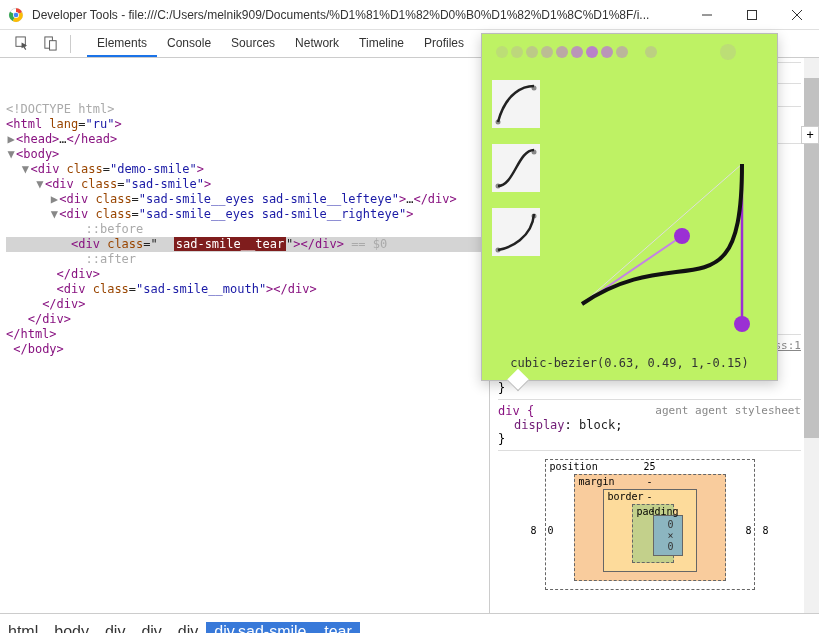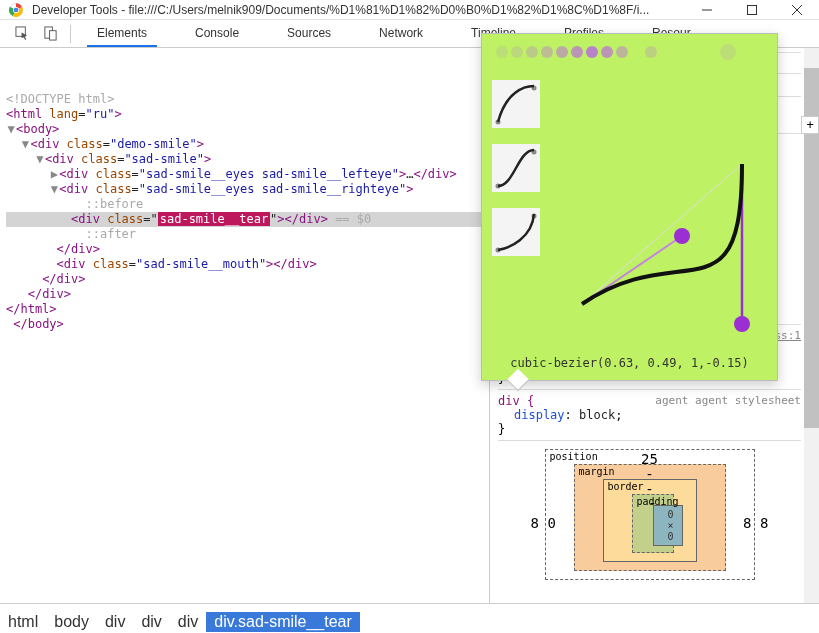--- a/index.html
+++ b/index.html
@@ -1,54 +1,54 @@
 <!DOCTYPE html>
 <html><head>
 <meta charset="utf-8">
 <style>
 * { margin: 0; padding: 0; box-sizing: border-box; }
 body { font-family: "Segoe UI", Arial, sans-serif; font-size: 12px; background: #fff; width: 819px; height: 633px; overflow: hidden; }
-.titlebar { height: 20px; background: #fff; border-bottom: 1px solid #e0e0e0; display: flex; align-items: center; padding: 0 0 0 8px; }
+.titlebar { height: 30px; background: #fff; border-bottom: 1px solid #e0e0e0; display: flex; align-items: center; padding: 0 0 0 8px; }
 .titlebar .chrome-icon { width: 16px; height: 16px; margin-right: 8px; }
 .titlebar .title { flex: 1; font-size: 12px; color: #333; white-space: nowrap; overflow: hidden; }
 .titlebar .win-btn { width: 45px; height: 30px; display: flex; align-items: center; justify-content: center; color: #333; }
 .toolbar { height: 28px; border-bottom: 1px solid #ccc; display: flex; align-items: center; padding-left: 8px; gap: 0; }
 .toolbar .tool-icon { width: 28px; height: 28px; display: flex; align-items: center; justify-content: center; color: #555; }
-.toolbar .tabs { display: flex; margin-left: 10px; gap: 28px; }
+.toolbar .tabs { display: flex; margin-left: 10px; }
 .toolbar .tab { padding: 0 10px; height: 27px; line-height: 27px; color: #333; font-size: 12px; }
 .toolbar .tab.active { border-bottom: 2px solid #1a73e8; color: #333; }
 .main { display: flex; height: 555px; }
 .left { flex: 1; position: relative; font-family: Consolas, monospace; font-size: 12px; line-height: 15px; padding: 4px 0 0 6px; color: #222; overflow: hidden; }
 .left .line { white-space: pre; }
 .left .tag { color: #881280; }
 .left .attr { color: #994500; }
 .left .val { color: #1a1aa6; }
 .left .light { color: #aaa; margin-top: 40px; }
 .left .tri { color: #888; display: inline-block; width: 10px; text-align: center; }
 .left .hl { background: #d4d4d4; }
-.left .hl .val.sel { background: #be185d; color: #fff; padding: 0 2px; }
+.left .hl .val.sel { background: #7f1d1d; color: #fff; padding: 0 2px; margin-left: 16px; }
 .right { width: 330px; border-left: 1px solid #ccc; position: relative; font-family: Consolas, monospace; font-size: 12px; }
 .right .plusbar { position: absolute; right: 0; top: 68px; width: 18px; height: 18px; border: 1px solid #ccc; display: flex; align-items: center; justify-content: center; background: #fff; }
 .right .scrollbar { position: absolute; right: 0; top: 0; width: 15px; height: 100%; background: #f1f1f1; }
 .right .scrollbar .thumb { position: absolute; top: 20px; width: 15px; height: 360px; background: #c1c1c1; }
 .right .styles { padding: 4px 18px 4px 8px; }
 .right .rule { border-bottom: 1px solid #ddd; padding: 4px 0; }
 .right .sel { color: #881280; }
-.right .prop { color: #1d4ed8; margin-left: 16px; }
+.right .prop { color: #701a75; margin-left: 16px; }
 .right .pval { color: #222; }
 .right .src { float: right; color: #888; text-decoration: underline; font-size: 11px; }
 .right .ua { float: right; color: #888; font-size: 11px; }
 .boxmodel { margin: 8px auto 0; width: 210px; font-size: 10px; text-align: center; position: relative; }
 .bm-pos { border: 1px dashed #666; padding: 14px 28px 8px; position: relative; }
 .bm-marg { background: #f9cc9d; border: 1px dashed #666; padding: 14px 28px 8px; position: relative; }
 .bm-bord { background: #fddb9b; border: 1px solid #666; padding: 14px 28px 8px; position: relative; }
 .bm-pad { background: #c3d08b; border: 1px dashed #666; padding: 10px 20px 6px; position: relative; }
 .bm-cont { background: #8cb5c0; border: 1px solid #666; padding: 3px 14px; color: #333; text-align: center; }
 .bm-lbl { position: absolute; top: 1px; left: 4px; font-size: 10px; }
-.bm-num { position: absolute; font-size: 14px; text-align: right; }
+.bm-num { position: absolute; font-size: 10px; text-align: right; }
 .breadcrumb { height: 36px; border-top: 1px solid #ccc; display: flex; align-items: center; font-size: 16px; }
 .breadcrumb .crumb { padding: 0 8px; height: 20px; line-height: 20px; color: #333; }
 .breadcrumb .crumb.active { background: #3879d9; color: #fff; }
 .bezier-popup { position: absolute; left: 481px; top: 33px; width: 297px; height: 348px; background: #bef264; border: 1px solid #bbb; box-shadow: 0 4px 12px rgba(0,0,0,0.2); z-index: 10; }
 .bezier-popup .arrow { position: absolute; bottom: -8px; left: 28px; width: 16px; height: 16px; background: #fff; border-right: 1px solid #bbb; border-bottom: 1px solid #bbb; transform: rotate(45deg); }
 .bezier-popup .balls { height: 36px; padding: 8px 14px; display: flex; gap: 3px; align-items: center; }
 .bezier-popup .ball { width: 12px; height: 12px; border-radius: 50%; background: #b86ddb; opacity: 0.3; }
 .bezier-popup .presets { position: absolute; left: 10px; top: 46px; width: 60px; }
 .bezier-popup .preset { width: 48px; height: 48px; background: #f4f4f4; margin-bottom: 16px; position: relative; }
 .bezier-popup .curve-area { position: absolute; left: 90px; top: 60px; width: 185px; height: 240px; }
@@ -110,20 +110,21 @@
     <div class="tab">Timeline</div>
     <div class="tab">Profiles</div>
     <div class="tab">Resour</div>
   </div>
 </div>
 
 <div class="main">
   <div class="left">
     <div class="line light">&lt;!DOCTYPE html&gt;</div>
     <div class="line"><span class="tag">&lt;html </span><span class="attr">lang</span>=<span class="val">"ru"</span><span class="tag">&gt;</span></div>
+    <div class="line"><span class="tri">▶</span><span class="tag">&lt;head&gt;</span>…<span class="tag">&lt;/head&gt;</span></div>
     <div class="line"><span class="tri">▼</span><span class="tag">&lt;body&gt;</span></div>
     <div class="line">  <span class="tri">▼</span><span class="tag">&lt;div </span><span class="attr">class</span>=<span class="val">"demo-smile"</span><span class="tag">&gt;</span></div>
     <div class="line">    <span class="tri">▼</span><span class="tag">&lt;div </span><span class="attr">class</span>=<span class="val">"sad-smile"</span><span class="tag">&gt;</span></div>
     <div class="line">      <span class="tri">▶</span><span class="tag">&lt;div </span><span class="attr">class</span>=<span class="val">"sad-smile__eyes sad-smile__lefteye"</span><span class="tag">&gt;</span>…<span class="tag">&lt;/div&gt;</span></div>
     <div class="line">      <span class="tri">▼</span><span class="tag">&lt;div </span><span class="attr">class</span>=<span class="val">"sad-smile__eyes sad-smile__righteye"</span><span class="tag">&gt;</span></div>
     <div class="line">           <span class="light">::before</span></div>
     <div class="line hl">         <span class="tag">&lt;div </span><span class="attr">class</span>="<span class="val sel">sad-smile__tear</span>"<span class="tag">&gt;&lt;/div&gt;</span><span class="light"> == $0</span></div>
     <div class="line">           <span class="light">::after</span></div>
     <div class="line">       <span class="tag">&lt;/div&gt;</span></div>
     <div class="line">       <span class="tag">&lt;div </span><span class="attr">class</span>=<span class="val">"sad-smile__mouth"</span><span class="tag">&gt;&lt;/div&gt;</span></div>

